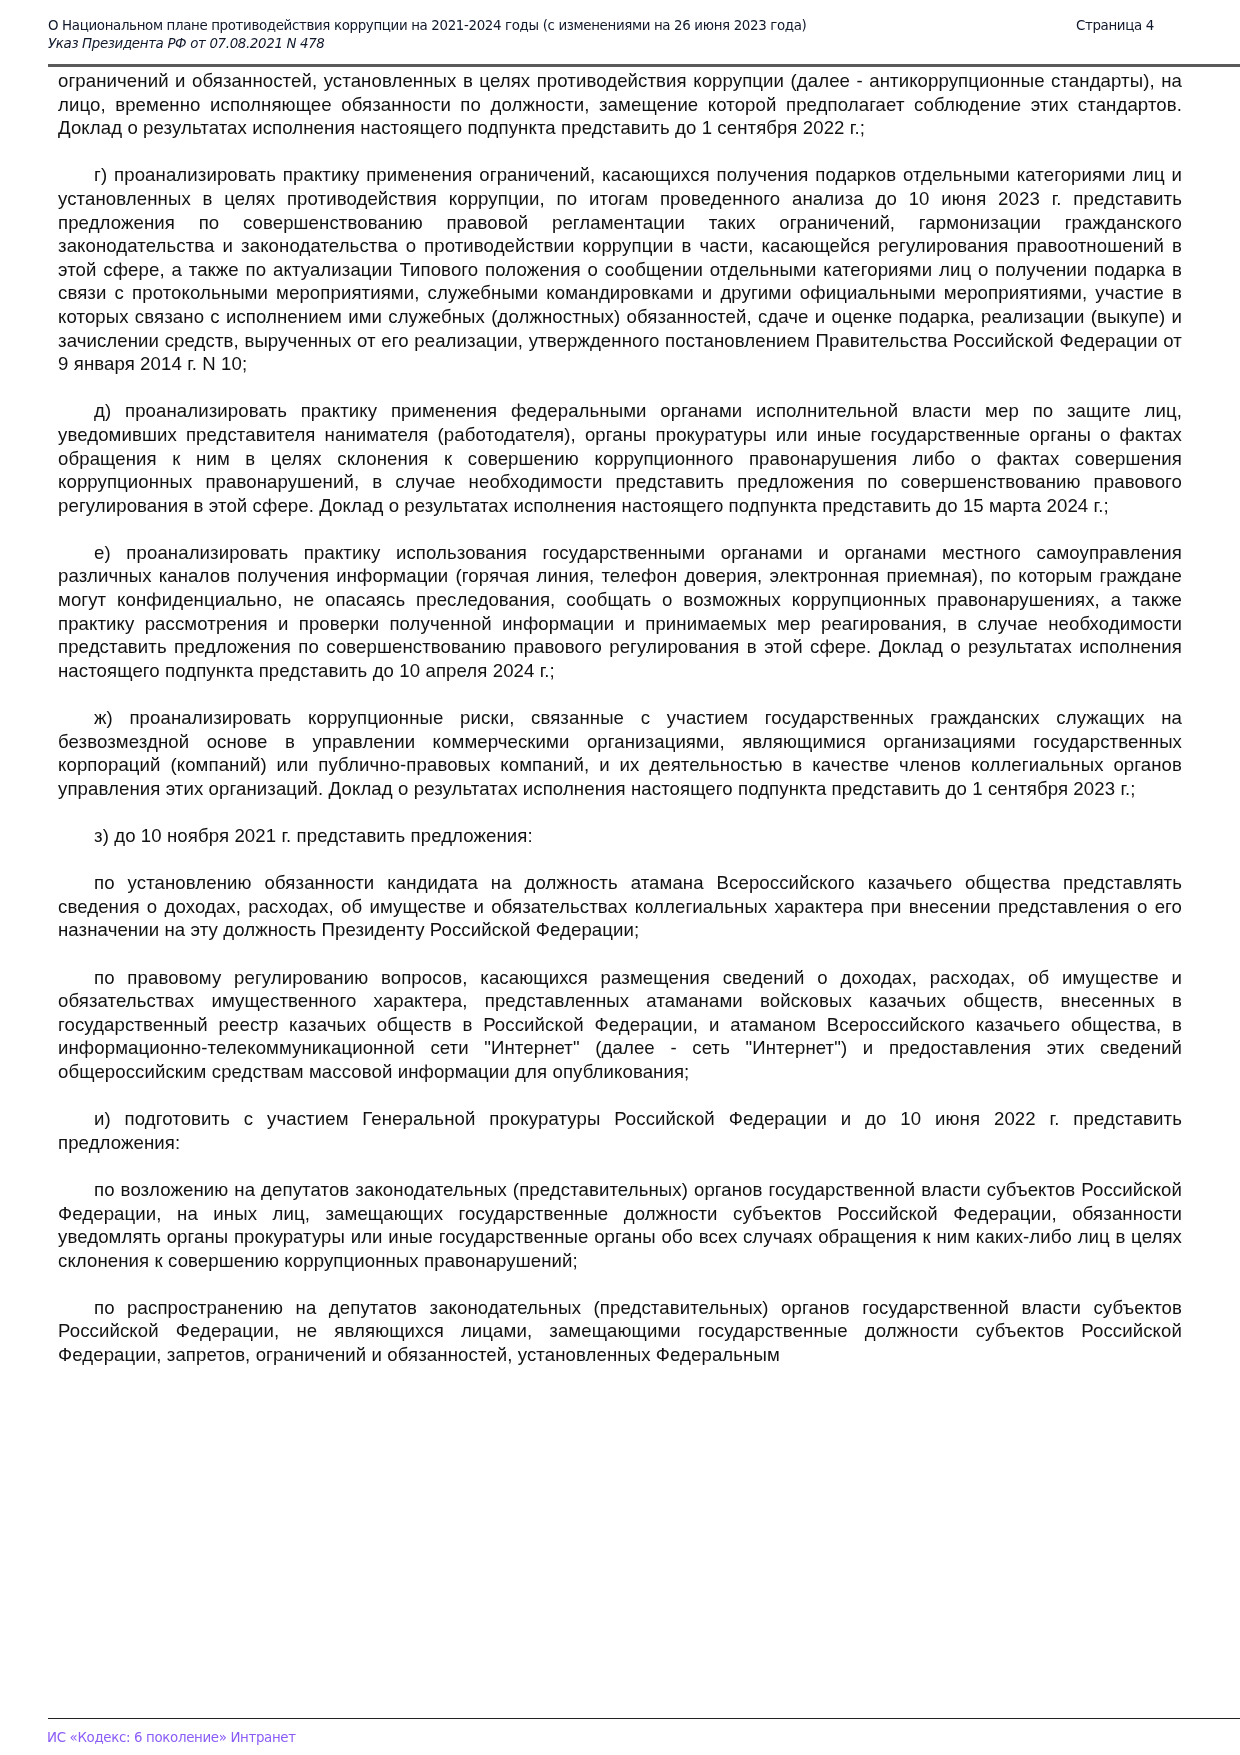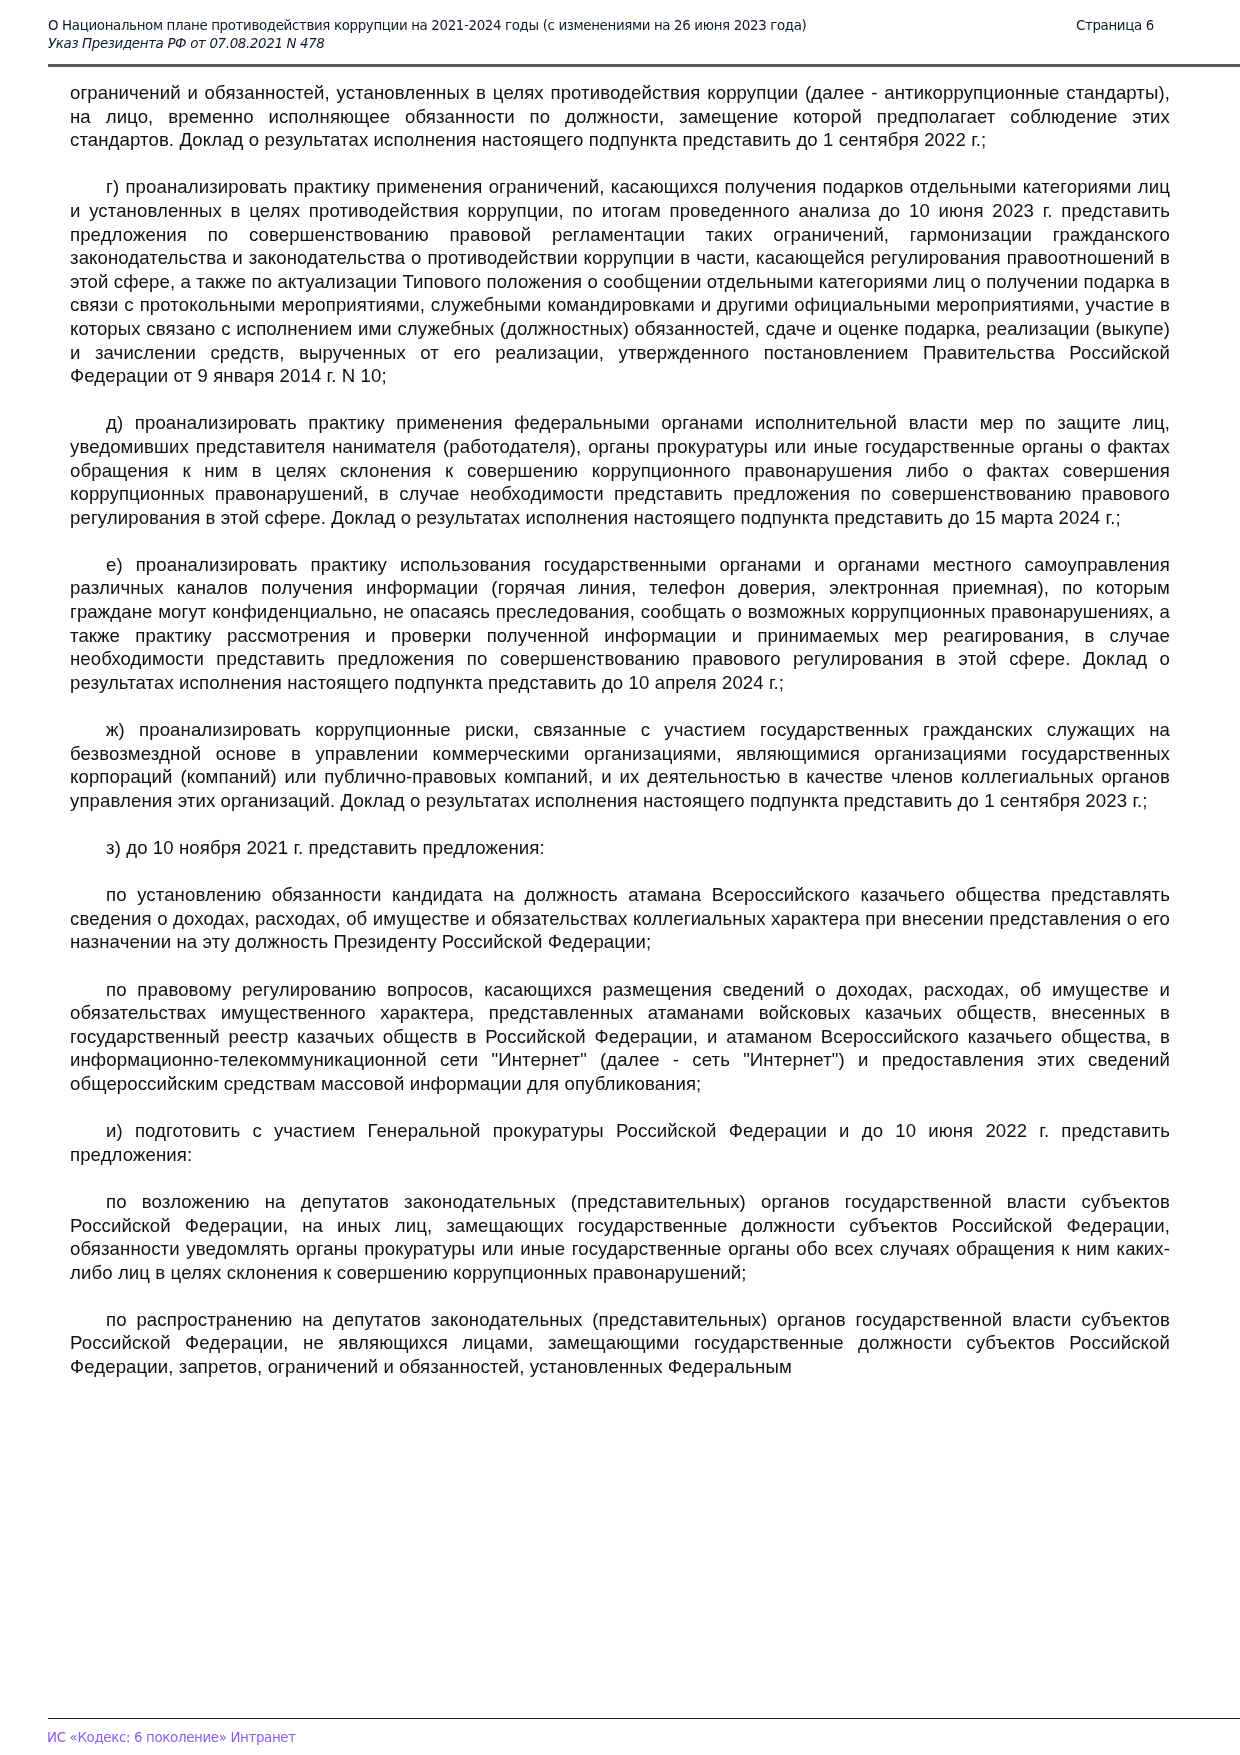--- a/index.html
+++ b/index.html
@@ -58,21 +58,21 @@
       left: 58px;
       top: 69px;
       width: 1124px;
       font-family: "Liberation Sans", sans-serif;
       font-size: 18.6px;
       line-height: 23.6px;
       color: #111111;
       letter-spacing: 0.1px;
     }
     .para {
-      margin: 12px;
+      margin: 0;
       text-align: justify;
       text-align-last: left;
       hyphens: none;
     }
     .para.indent {
       text-indent: 36px;
     }
     .para + .para {
       margin-top: 23.6px;
     }
@@ -95,21 +95,21 @@
       letter-spacing: -0.35px;
       white-space: nowrap;
     }
   </style>
 </head>
 <body>
 
 <div class="page-header">
   <div class="header-title">О Национальном плане противодействия коррупции на 2021-2024 годы (с изменениями на 26 июня 2023 года)</div>
   <div class="header-subtitle">Указ Президента РФ от 07.08.2021 N 478</div>
-  <div class="header-page">Страница 6</div>
+  <div class="header-page">Страница 4</div>
 </div>
 <div class="header-rule"></div>
 
 <div class="content">
   <p class="para">ограничений и обязанностей, установленных в целях противодействия коррупции (далее - антикоррупционные стандарты), на лицо, временно исполняющее обязанности по должности, замещение которой предполагает соблюдение этих стандартов. Доклад о результатах исполнения настоящего подпункта представить до 1 сентября 2022 г.;</p>
   <p class="para indent">г) проанализировать практику применения ограничений, касающихся получения подарков отдельными категориями лиц и установленных в целях противодействия коррупции, по итогам проведенного анализа до 10 июня 2023 г. представить предложения по совершенствованию правовой регламентации таких ограничений, гармонизации гражданского законодательства и законодательства о противодействии коррупции в части, касающейся регулирования правоотношений в этой сфере, а также по актуализации Типового положения о сообщении отдельными категориями лиц о получении подарка в связи с протокольными мероприятиями, служебными командировками и другими официальными мероприятиями, участие в которых связано с исполнением ими служебных (должностных) обязанностей, сдаче и оценке подарка, реализации (выкупе) и зачислении средств, вырученных от его реализации, утвержденного постановлением Правительства Российской Федерации от 9 января 2014 г. N 10;</p>
   <p class="para indent">д) проанализировать практику применения федеральными органами исполнительной власти мер по защите лиц, уведомивших представителя нанимателя (работодателя), органы прокуратуры или иные государственные органы о фактах обращения к ним в целях склонения к совершению коррупционного правонарушения либо о фактах совершения коррупционных правонарушений, в случае необходимости представить предложения по совершенствованию правового регулирования в этой сфере. Доклад о результатах исполнения настоящего подпункта представить до 15 марта 2024 г.;</p>
   <p class="para indent">е) проанализировать практику использования государственными органами и органами местного самоуправления различных каналов получения информации (горячая линия, телефон доверия, электронная приемная), по которым граждане могут конфиденциально, не опасаясь преследования, сообщать о возможных коррупционных правонарушениях, а также практику рассмотрения и проверки полученной информации и принимаемых мер реагирования, в случае необходимости представить предложения по совершенствованию правового регулирования в этой сфере. Доклад о результатах исполнения настоящего подпункта представить до 10 апреля 2024 г.;</p>
   <p class="para indent">ж) проанализировать коррупционные риски, связанные с участием государственных гражданских служащих на безвозмездной основе в управлении коммерческими организациями, являющимися организациями государственных корпораций (компаний) или публично-правовых компаний, и их деятельностью в качестве членов коллегиальных органов управления этих организаций. Доклад о результатах исполнения настоящего подпункта представить до 1 сентября 2023 г.;</p>
   <p class="para indent">з) до 10 ноября 2021 г. представить предложения:</p>

